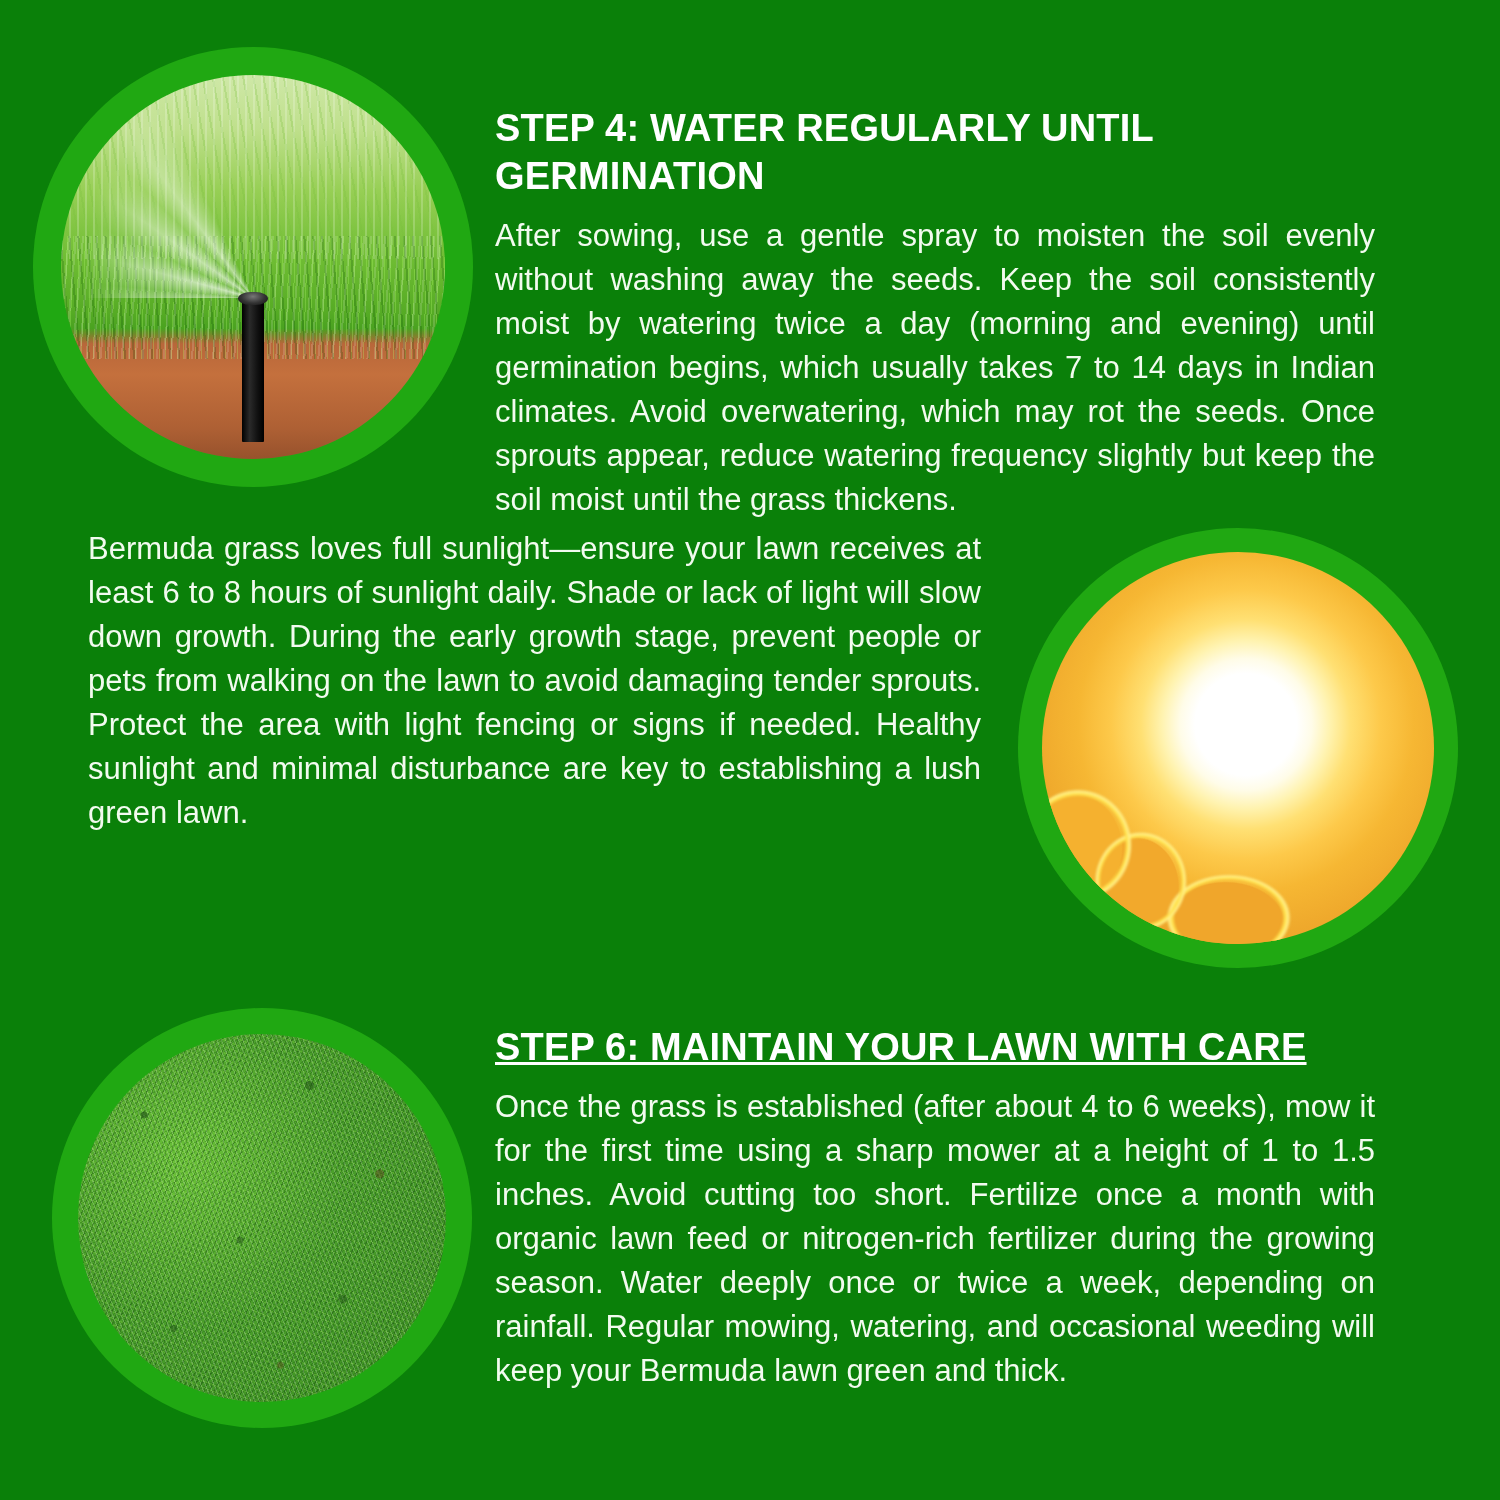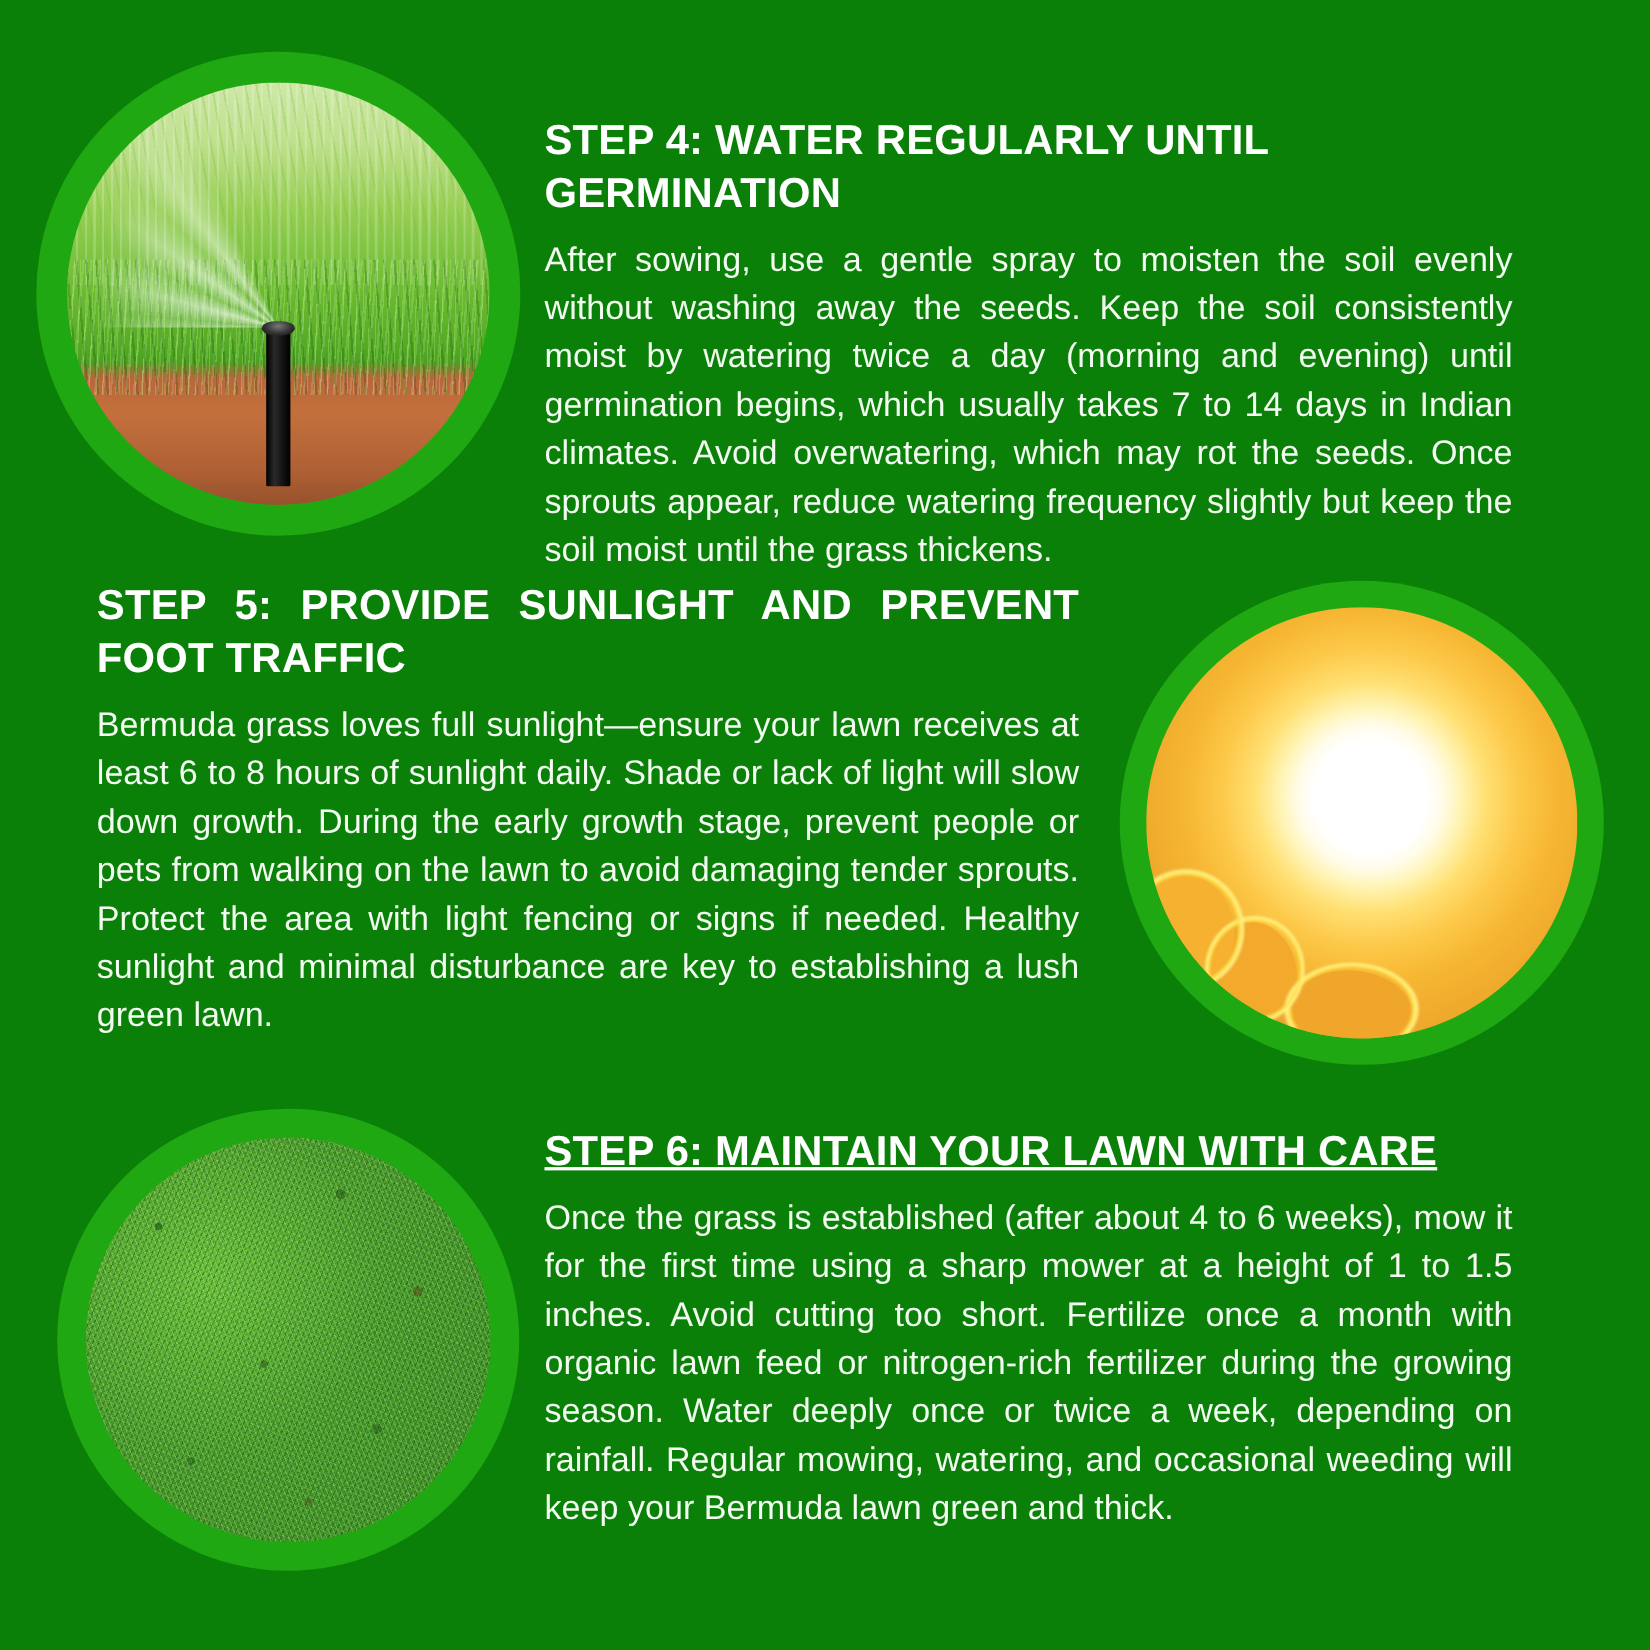--- a/index.html
+++ b/index.html
@@ -214,21 +214,20 @@
       <div class="sprinkler-cap"></div>
     </div>
   </div>
 
   <div class="block" id="block-step4">
     <div class="step-heading one-line" style="color: rgb(255, 255, 255);">STEP 4: WATER REGULARLY UNTIL GERMINATION</div>
     <div class="step-body" style="color: rgb(242, 251, 239);">After sowing, use a gentle spray to moisten the soil evenly without washing away the seeds. Keep the soil consistently moist by watering twice a day (morning and evening) until germination begins, which usually takes 7 to 14 days in Indian climates. Avoid overwatering, which may rot the seeds. Once sprouts appear, reduce watering frequency slightly but keep the soil moist until the grass thickens.</div>
   </div>
 
   <div class="block" id="block-step5">
-    <div class="step-heading two-line" style="color: rgb(255, 255, 255);">STEP 5: PROVIDE SUNLIGHT AND PREVENT FOOT TRAFFIC</div>
     <div class="step-body" style="color: rgb(242, 251, 239);">Bermuda grass loves full sunlight—ensure your lawn receives at least 6 to 8 hours of sunlight daily. Shade or lack of light will slow down growth. During the early growth stage, prevent people or pets from walking on the lawn to avoid damaging tender sprouts. Protect the area with light fencing or signs if needed. Healthy sunlight and minimal disturbance are key to establishing a lush green lawn.</div>
   </div>
 
   <div class="media-ring" id="circle-sun" style="background: rgb(32, 168, 18);">
     <div class="media-inner">
       <div class="photo-sun"></div>
       <div class="sun-cloud"></div>
       <div class="sun-cloud-rim"></div>
     </div>
   </div>

